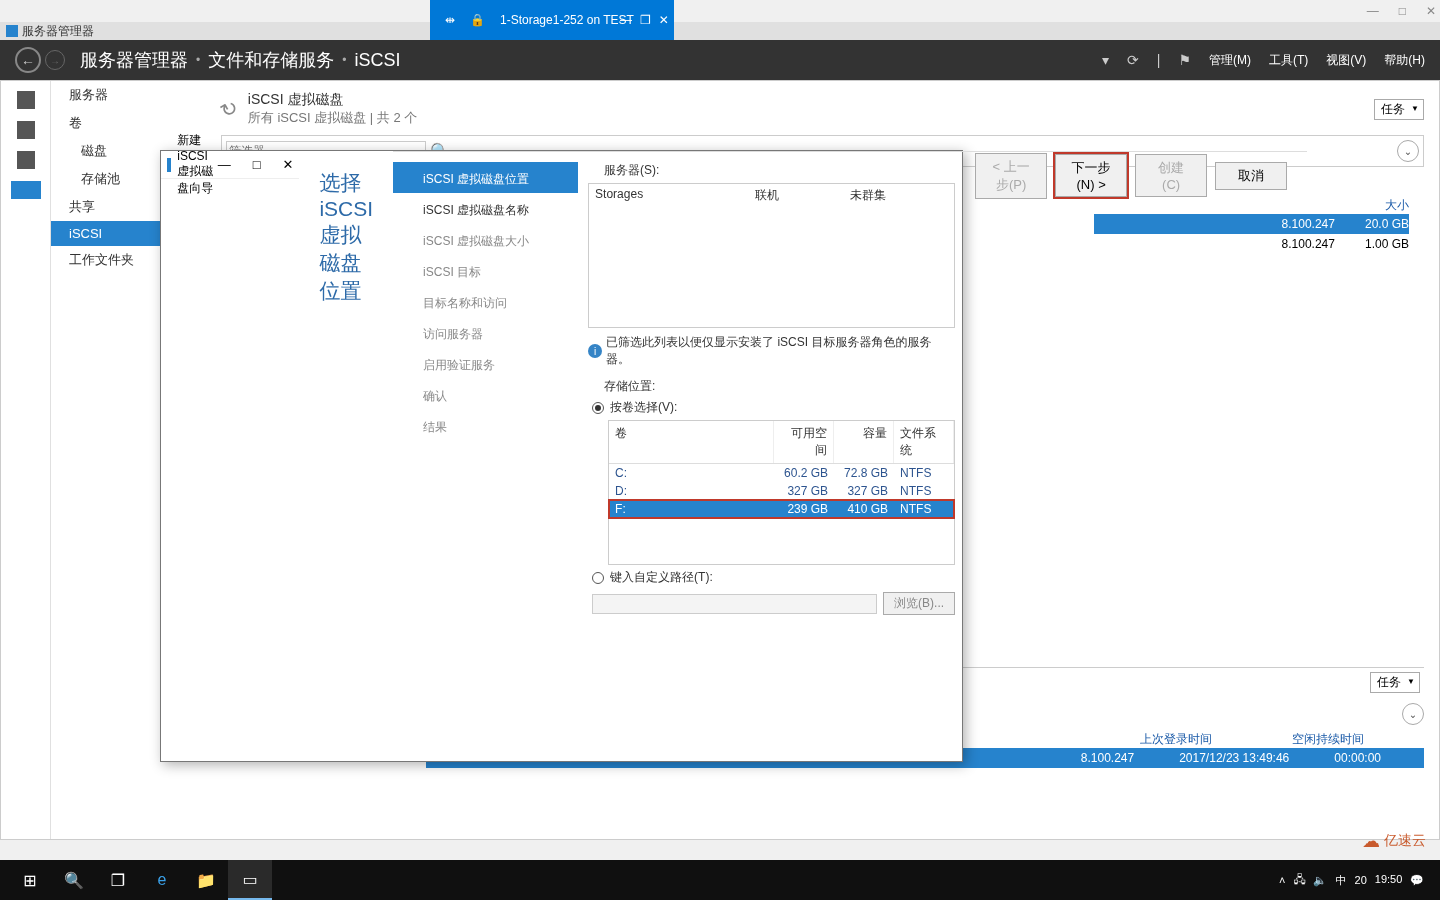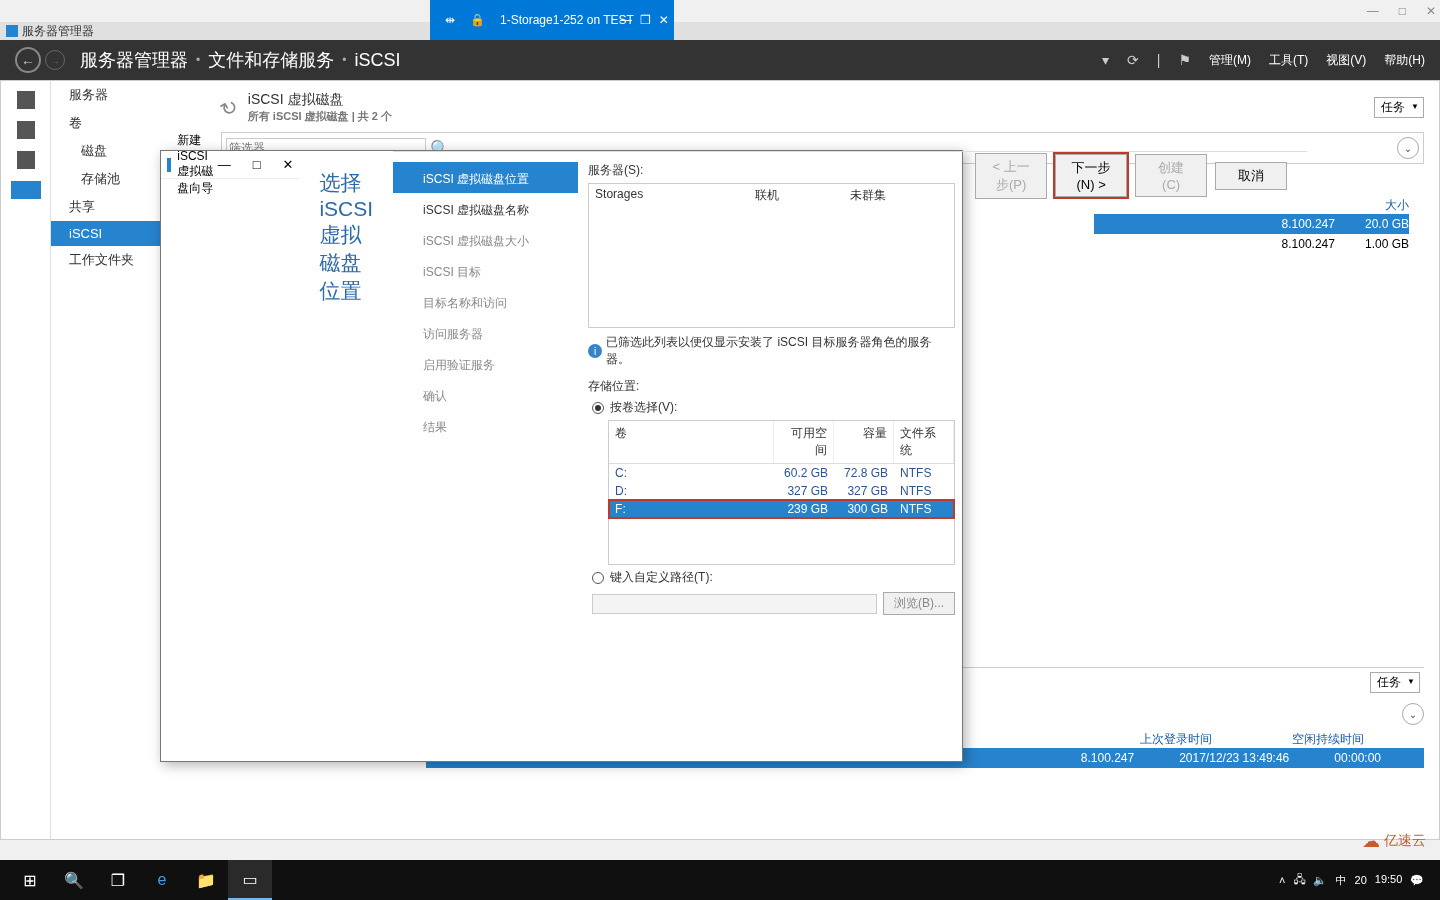--- a/index.html
+++ b/index.html
@@ -33,21 +33,21 @@
 .sm-iconbar .ib.blue { background:#2683cd; width:30px; }
 .sm-sidebar { width: 155px; background:#fff; font-size:13px;}
 .sm-sidebar .item { padding: 5px 10px 5px 18px; color:#333; cursor:default;}
 .sm-sidebar .item.sub { padding-left: 30px; }
 .sm-sidebar .item.selected { background:#2683cd; color:#fff; }
 .sm-content { flex:1; background:#fff; position:relative; }
 
 .content-header { display:flex; align-items:center; padding: 10px 15px 0 15px; gap:10px; }
 .content-header .refresh-ic { color:#888; font-size:20px; transform: rotate(-30deg);}
 .content-header .title-block .t1 { font-size:14px; color:#333;}
-.content-header .title-block .t2 { font-size:11px; color:#777;font-weight:bold;}
+.content-header .title-block .t2 { font-size:13px; color:#777;}
 .tasks-btn { border:1px solid #aaa; padding:1px 18px 1px 6px; font-size:12px; background:#fff; display:inline-block; position:relative;}
 .tasks-btn::after { content:'▼'; font-size:8px; position:absolute; right:4px; top:4px;}
 .content-toolbar { margin:8px 15px 0 15px; border:1px solid #ccc; padding:4px; display:flex; align-items:center;}
 .content-toolbar input { border:1px solid #ccc; padding:2px; width:200px; font-size:12px;}
 .expand-btn { width:22px; height:22px; border:1px solid #aaa; border-radius:50%; display:flex; align-items:center; justify-content:center; font-size:10px; color:#555; margin-left:auto;}
 
 .bg-headers { display:flex; padding: 6px 15px 0 0; justify-content:flex-end; gap:60px; font-size:12px; color:#1a5aa8;}
 .bg-rows { padding-right:15px; font-size:12px;}
 .bg-row { display:flex; justify-content:flex-end; gap:30px; padding:3px 0 3px 15px;}
 .bg-row.sel { background:#2683cd; color:#fff;}
@@ -62,21 +62,21 @@
 .wizard-titlebar { height:28px; background:#fff; border-bottom:1px solid #eee; display:flex; align-items:center; padding:0 6px; font-size:12px;}
 .wizard-titlebar .t-icon { width:14px; height:14px; background:#2683cd; margin-right:6px;}
 .wizard-titlebar .win-controls { margin-left:auto; display:flex; gap:22px; font-size:13px;}
 .wizard-heading { padding: 18px 20px 18px 20px; font-size:21px; color:#2d6aa8; }
 .wizard-body { flex:1; display:flex; border-top:1px solid #ddd; }
 .wizard-nav { width:185px; padding:10px 0; font-size:12px;}
 .wizard-nav .step { padding:9px 12px 5px 30px; color:#888; }
 .wizard-nav .step.current { background:#2683cd; color:#fff; }
 .wizard-nav .step.avail { color:#333; }
 .wizard-main { flex:1; padding:10px 20px 0 10px; font-size:12px; color:#333; overflow:hidden;}
-.wizard-main .label { margin-bottom:4px; }
+.wizard-main .label { margin-bottom:4px;margin-left:16px; }
 .servers-grid { border:1px solid #ccc; height:145px; margin-bottom:6px;}
 .servers-grid .hdr { display:flex; background:#fff; border-bottom:1px solid #ddd; font-weight:normal;}
 .servers-grid .hdr > div { padding:4px 6px; border-right:1px solid #eee; font-size:12px;}
 .servers-grid .row { display:flex;}
 .servers-grid .row > div { padding:3px 6px; font-size:12px;}
 .col-srv { width:160px;} .col-st { width:95px;} .col-cl { width:95px;} .col-own { flex:1;}
 .info-line { display:flex; align-items:center; gap:4px; margin-bottom:10px;}
 .info-ic { width:14px; height:14px; border-radius:50%; background:#3584c6; color:#fff; font-size:10px; display:inline-flex; align-items:center; justify-content:center;}
 .radio-row { display:flex; align-items:center; gap:6px; margin:3px 0 3px 4px;}
 .radio { width:12px; height:12px; border:1px solid #555; border-radius:50%; display:inline-flex; align-items:center; justify-content:center;}
@@ -278,21 +278,21 @@
         </div>
         <div class="row">
           <div class="vc1">D:</div>
           <div class="vc2">327 GB</div>
           <div class="vc3">327 GB</div>
           <div class="vc4">NTFS</div>
         </div>
         <div class="row sel">
           <div class="vc1">F:</div>
           <div class="vc2">239 GB</div>
-          <div class="vc3">300 GB</div>
+          <div class="vc3">410 GB</div>
           <div class="vc4">NTFS</div>
         </div>
       </div>
       <div class="radio-row">
         <span class="radio"></span>
         <span>键入自定义路径(T):</span>
       </div>
       <div class="path-row">
         <div class="path-input"></div>
         <div class="browse-btn">浏览(B)...</div>

